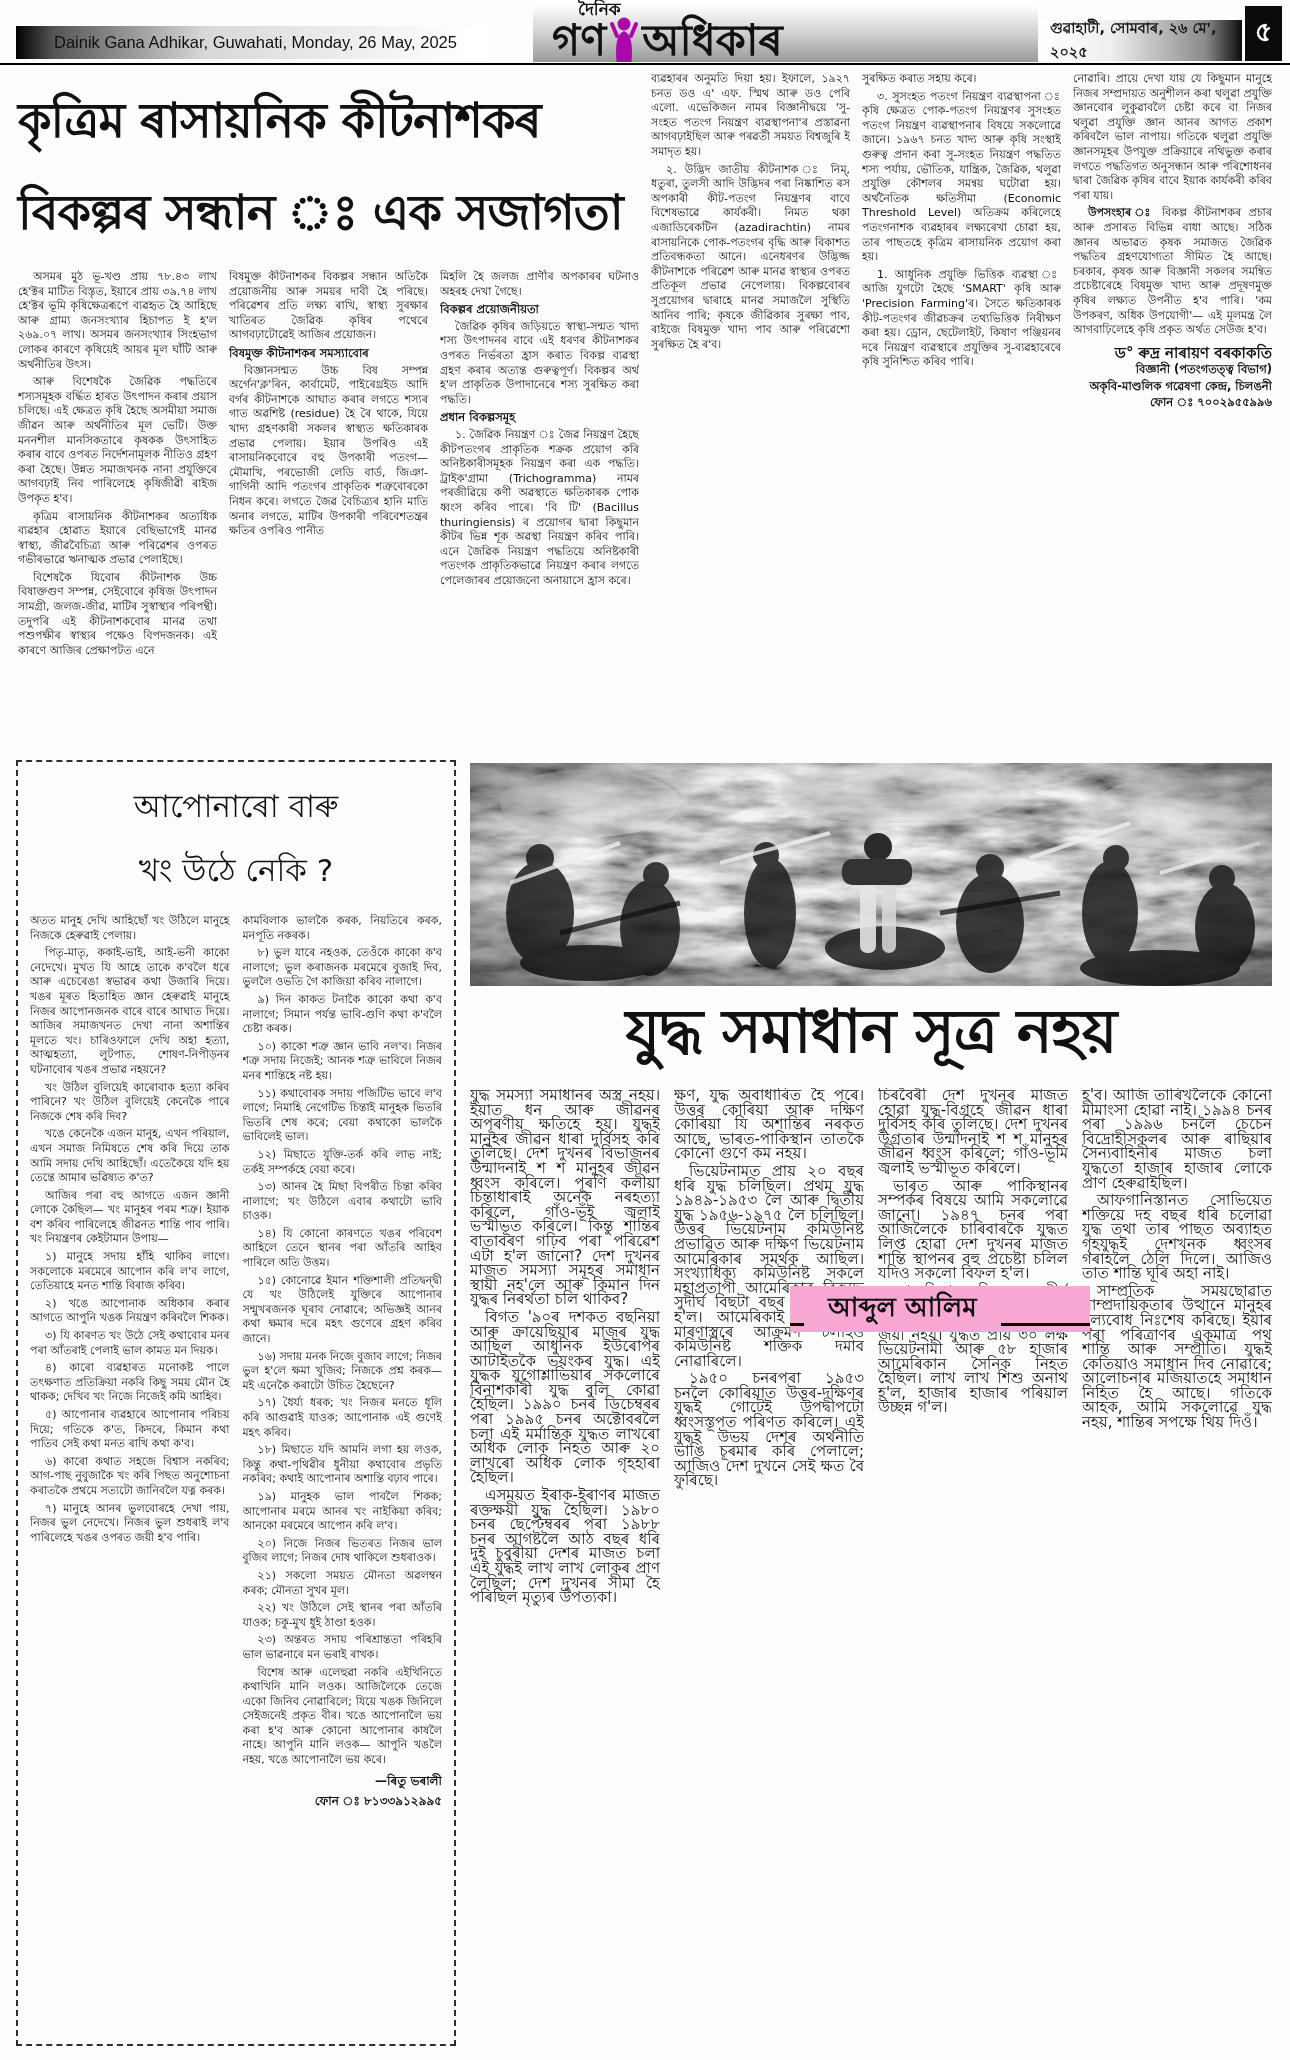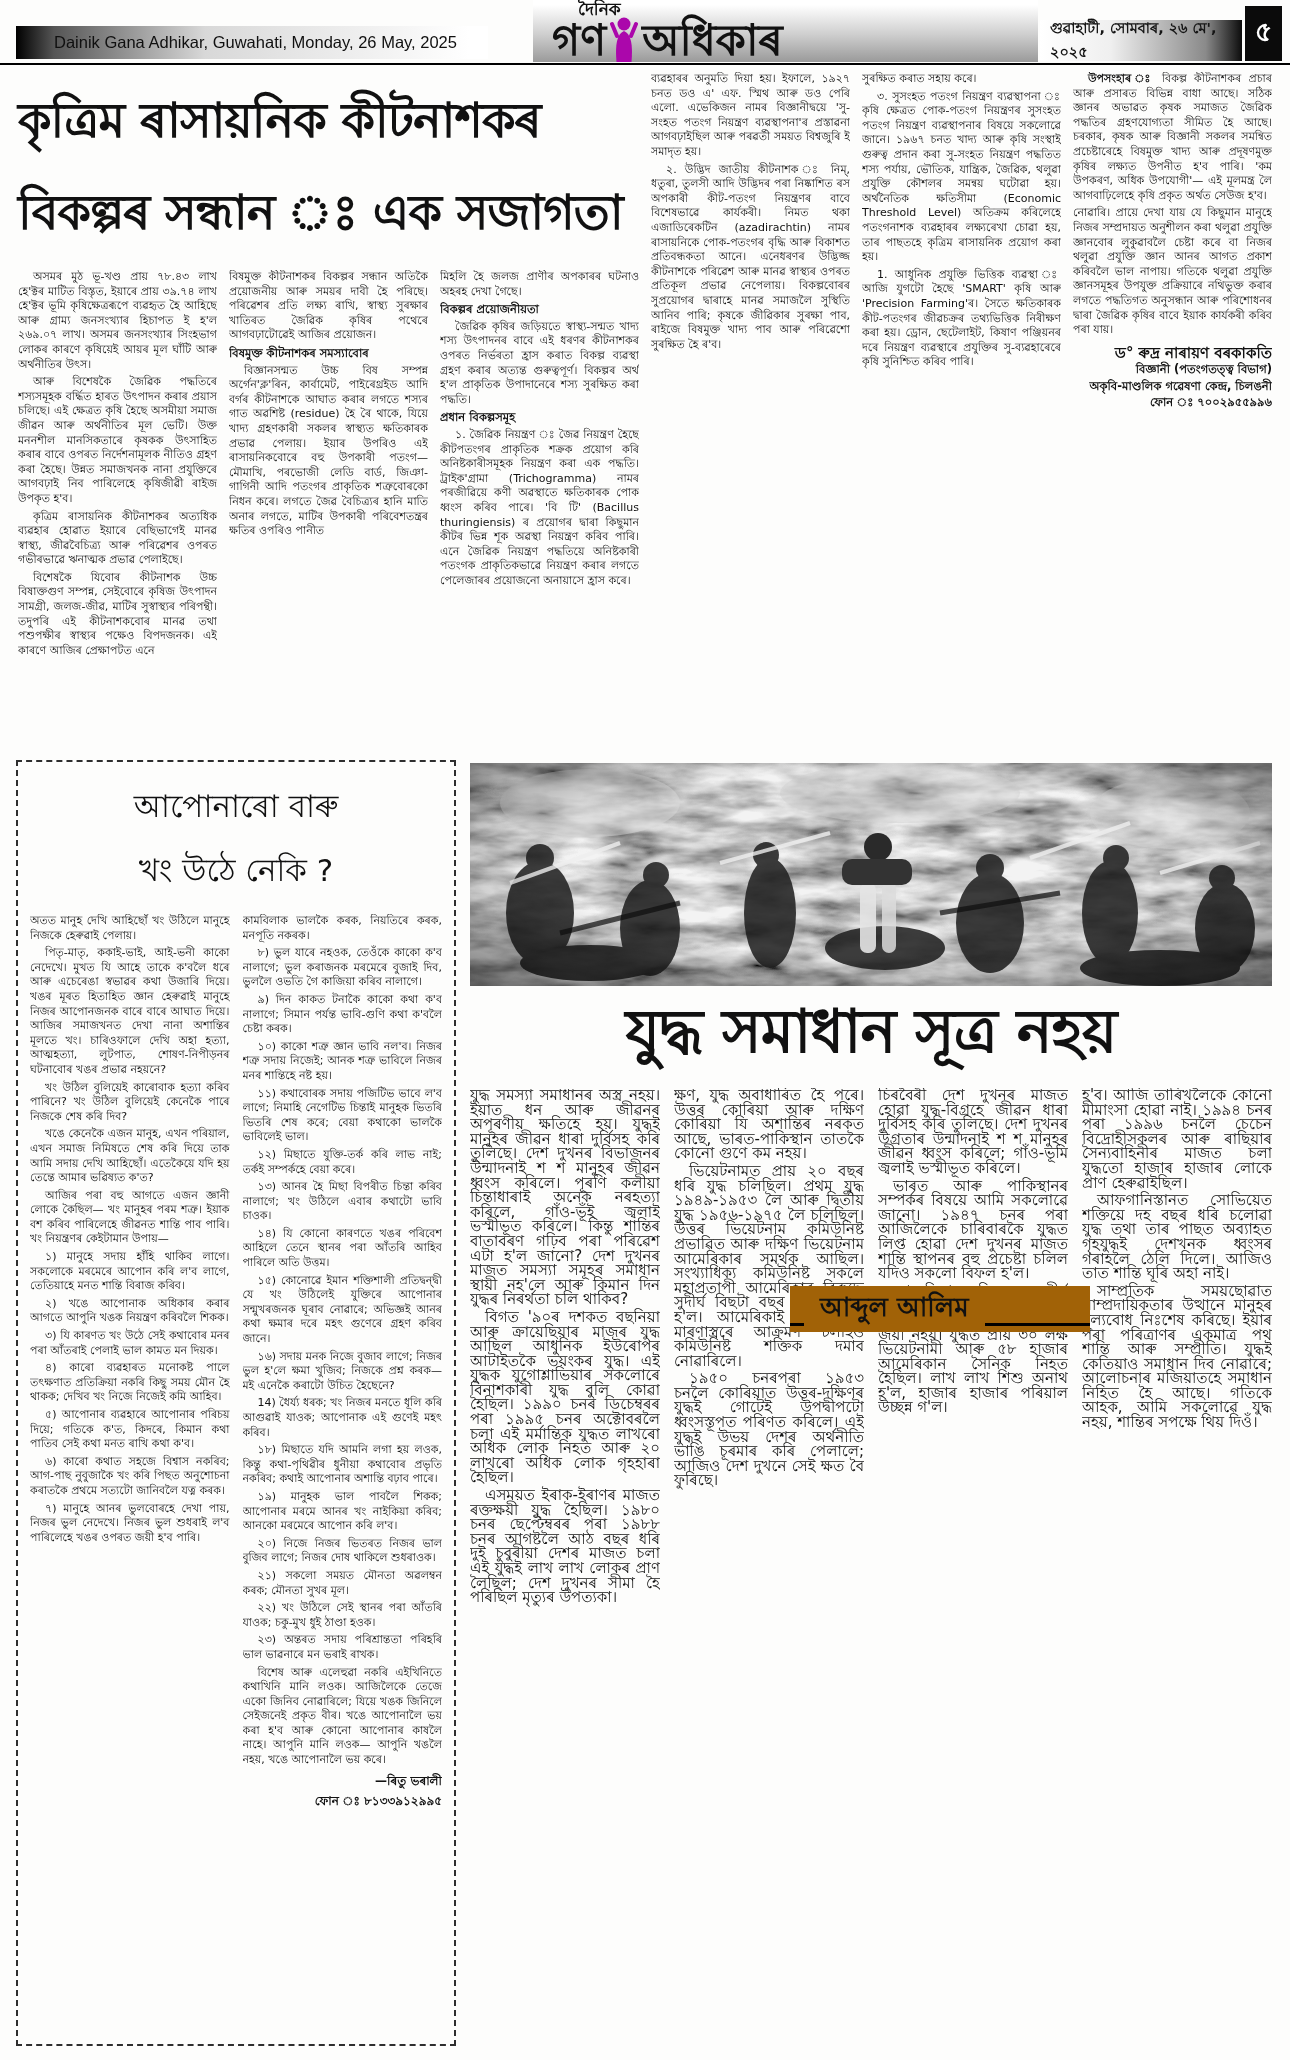--- a/index.html
+++ b/index.html
@@ -53,22 +53,22 @@
   .boxcol{flex:1;font-size:11px;line-height:14.6px;text-align:justify;overflow:hidden;}
 
   
   .war-image{position:absolute;left:470px;top:763px;width:802px;height:223px;background:#777;}
   .war-image svg{display:block;}
   .war-headline{position:absolute;left:470px;top:998px;width:802px;text-align:center;
     font-weight:800;font-size:60px;line-height:1.1;letter-spacing:-1px;}
   .warcol{position:absolute;top:1088px;height:958px;width:190px;font-size:15px;line-height:14.6px;
     text-align:justify;overflow:hidden;}
   #wc1{left:470px;} #wc2{left:674px;} #wc3{left:878px;} #wc4{left:1082px;}
-  .byline{position:absolute;left:790px;top:1286px;width:300px;height:46px;background:#a16207;
-    display:flex;align-items:center;gap:16px;}
+  .byline{position:absolute;left:790px;top:1286px;width:300px;height:46px;background:#f9a8d4;
+    display:flex;align-items:center;gap:24px;}
   .byline .nm{font-weight:800;font-size:26px;white-space:nowrap;}
   .bl-rule{height:3px;background:#000;align-self:flex-end;margin-bottom:6px;}
   .bl-rule.l{width:14px;} .bl-rule.r{flex:1;}
 </style>
 </head>
 <body>
 
 <div class="page">
 
   <div class="strip-left">Dainik Gana Adhikar, Guwahati, Monday, 26 May, 2025</div>
@@ -118,22 +118,22 @@
   <div id="a1c4" class="a1col">
       <p class="para s-p noind">ব্যৱহাৰৰ অনুমতি দিয়া হয়। ইফালে, ১৯২৭ চনত ডও এ' এফ. স্মিথ আৰু ডও পেৰি এলো. এভেকিজন নামৰ বিজ্ঞানীদ্বয়ে 'সু-সংহত পতংগ নিয়ন্ত্ৰণ ব্যৱস্থাপনা'ৰ প্ৰস্তাৱনা আগবঢ়াইছিল আৰু পৰৱৰ্তী সময়ত বিশ্বজুৰি ই সমাদৃত হয়।</p>
       <p class="para s-p">২. উদ্ভিদ জাতীয় কীটনাশক ঃ নিম্, ধতুৰা, তুলসী আদি উদ্ভিদৰ পৰা নিষ্কাশিত ৰস অপকাৰী কীট-পতংগ নিয়ন্ত্ৰণৰ বাবে বিশেষভাৱে কাৰ্যকৰী। নিমত থকা এজাডিৰেকটিন (azadirachtin) নামৰ ৰাসায়নিকে পোক-পতংগৰ বৃদ্ধি আৰু বিকাশত প্ৰতিবন্ধকতা আনে। এনেধৰণৰ উদ্ভিজ্জ কীটনাশকে পৰিৱেশ আৰু মানৱ স্বাস্থ্যৰ ওপৰত প্ৰতিকূল প্ৰভাৱ নেপেলায়। বিকল্পবোৰৰ সুপ্ৰয়োগৰ দ্বাৰাহে মানৱ সমাজলৈ সুস্থিতি আনিব পাৰি; কৃষকে জীৱিকাৰ সুৰক্ষা পাব, ৰাইজে বিষমুক্ত খাদ্য পাব আৰু পৰিৱেশো সুৰক্ষিত হৈ ৰ'ব।</p>
     </div>
   <div id="a1c5" class="a1col">
       <p class="para s-p noind">সুৰক্ষিত কৰাত সহায় কৰে।</p>
       <p class="para s-p">৩. সুসংহত পতংগ নিয়ন্ত্ৰণ ব্যৱস্থাপনা ঃ কৃষি ক্ষেত্ৰত পোক-পতংগ নিয়ন্ত্ৰণৰ সুসংহত পতংগ নিয়ন্ত্ৰণ ব্যৱস্থাপনাৰ বিষয়ে সকলোৱে জানে। ১৯৬৭ চনত খাদ্য আৰু কৃষি সংস্থাই গুৰুত্ব প্ৰদান কৰা সু-সংহত নিয়ন্ত্ৰণ পদ্ধতিত শস্য পৰ্যায়, ভৌতিক, যান্ত্ৰিক, জৈৱিক, থলুৱা প্ৰযুক্তি কৌশলৰ সমন্বয় ঘটোৱা হয়। অৰ্থনৈতিক ক্ষতিসীমা (Economic Threshold Level) অতিক্ৰম কৰিলেহে পতংগনাশক ব্যৱহাৰৰ লক্ষ্যৰেখা চোৱা হয়, তাৰ পাছতহে কৃত্ৰিম ৰাসায়নিক প্ৰয়োগ কৰা হয়।</p>
       <p class="para s-p">1. আধুনিক প্ৰযুক্তি ভিত্তিক ব্যৱস্থা ঃ আজি যুগটো হৈছে 'SMART' কৃষি আৰু 'Precision Farming'ৰ। সৈতে ক্ষতিকাৰক কীট-পতংগৰ জীৱচক্ৰৰ তথ্যভিত্তিক নিৰীক্ষণ কৰা হয়। ড্ৰোন, ছেটেলাইট, কিষাণ পঞ্জিয়নৰ দৰে নিয়ন্ত্ৰণ ব্যৱস্থাৰে প্ৰযুক্তিৰ সু-ব্যৱহাৰেৰে কৃষি সুনিশ্চিত কৰিব পাৰি।</p>
     </div>
   <div id="a1c6" class="a1col">
+      <p class="para s-p noind">নোৱাৰি। প্ৰায়ে দেখা যায় যে কিছুমান মানুহে নিজৰ সম্প্ৰদায়ত অনুশীলন কৰা থলুৱা প্ৰযুক্তি জ্ঞানবোৰ লুকুৱাবলৈ চেষ্টা কৰে বা নিজৰ থলুৱা প্ৰযুক্তি জ্ঞান আনৰ আগত প্ৰকাশ কৰিবলৈ ভাল নাপায়। গতিকে থলুৱা প্ৰযুক্তি জ্ঞানসমূহৰ উপযুক্ত প্ৰক্ৰিয়াৰে নথিভুক্ত কৰাৰ লগতে পদ্ধতিগত অনুসন্ধান আৰু পৰিশোধনৰ দ্বাৰা জৈৱিক কৃষিৰ বাবে ইয়াক কাৰ্যকৰী কৰিব পৰা যায়।</p>
       <p class="para s-p"><b>উপসংহাৰ ঃ </b>বিকল্প কীটনাশকৰ প্ৰচাৰ আৰু প্ৰসাৰত বিভিন্ন বাধা আছে। সঠিক জ্ঞানৰ অভাৱত কৃষক সমাজত জৈৱিক পদ্ধতিৰ গ্ৰহণযোগ্যতা সীমিত হৈ আছে। চৰকাৰ, কৃষক আৰু বিজ্ঞানী সকলৰ সমন্বিত প্ৰচেষ্টাৰেহে বিষমুক্ত খাদ্য আৰু প্ৰদূষণমুক্ত কৃষিৰ লক্ষ্যত উপনীত হ'ব পাৰি। 'কম উপকৰণ, অধিক উপযোগী'— এই মূলমন্ত্ৰ লৈ আগবাঢ়িলেহে কৃষি প্ৰকৃত অৰ্থত সেউজ হ'ব।</p>
-      <p class="para s-p noind">নোৱাৰি। প্ৰায়ে দেখা যায় যে কিছুমান মানুহে নিজৰ সম্প্ৰদায়ত অনুশীলন কৰা থলুৱা প্ৰযুক্তি জ্ঞানবোৰ লুকুৱাবলৈ চেষ্টা কৰে বা নিজৰ থলুৱা প্ৰযুক্তি জ্ঞান আনৰ আগত প্ৰকাশ কৰিবলৈ ভাল নাপায়। গতিকে থলুৱা প্ৰযুক্তি জ্ঞানসমূহৰ উপযুক্ত প্ৰক্ৰিয়াৰে নথিভুক্ত কৰাৰ লগতে পদ্ধতিগত অনুসন্ধান আৰু পৰিশোধনৰ দ্বাৰা জৈৱিক কৃষিৰ বাবে ইয়াক কাৰ্যকৰী কৰিব পৰা যায়।</p>
       <p class="para s-r1">ড° ৰুদ্ৰ নাৰায়ণ বৰকাকতি</p>
       <p class="para s-r2">বিজ্ঞানী (পতংগতত্ত্ব বিভাগ)</p>
       <p class="para s-r2">অকৃবি-মাণ্ডলিক গৱেষণা কেন্দ্ৰ, চিলঙনী</p>
       <p class="para s-r2">ফোন ঃ ৭০০২৯৫৫৯৯৬</p>
     </div>
 
   <div class="dash-box">
     <div class="box-headline">
       <span>আপোনাৰো বাৰু</span><br>
       <span>খং উঠে নেকি ?</span>
@@ -157,21 +157,21 @@
           <p class="para s-p noind">কামবিলাক ভালকৈ কৰক, নিয়তিৰে কৰক, মনপূতি নকৰক।</p>
           <p class="para s-p">৮) ভুল যাৰে নহওক, তেওঁকে কাকো ক'ব নালাগে; ভুল কৰাজনক মৰমেৰে বুজাই দিব, ভুললৈ ওভতি গৈ কাজিয়া কৰিব নালাগে।</p>
           <p class="para s-p">৯) দিন কাকত টনাকৈ কাকো কথা ক'ব নালাগে; সিমান পৰ্যন্ত ভাবি-গুণি কথা ক'বলৈ চেষ্টা কৰক।</p>
           <p class="para s-p">১০) কাকো শত্ৰু জ্ঞান ভাবি নল'ব। নিজৰ শত্ৰু সদায় নিজেই; আনক শত্ৰু ভাবিলে নিজৰ মনৰ শান্তিহে নষ্ট হয়।</p>
           <p class="para s-p">১১) কথাবোৰক সদায় পজিটিভ ভাবে ল'ব লাগে; নিমাহি নেগেটিভ চিন্তাই মানুহক ভিতৰি ভিতৰি শেষ কৰে; বেয়া কথাকো ভালকৈ ভাবিলেই ভাল।</p>
           <p class="para s-p">১২) মিছাতে যুক্তি-তৰ্ক কৰি লাভ নাই; তৰ্কই সম্পৰ্কহে বেয়া কৰে।</p>
           <p class="para s-p">১৩) আনৰ হৈ মিছা বিপৰীত চিন্তা কৰিব নালাগে; খং উঠিলে এবাৰ কথাটো ভাবি চাওক।</p>
           <p class="para s-p">১৪) যি কোনো কাৰণতে খঙৰ পৰিবেশ আহিলে তেনে স্থানৰ পৰা আঁতৰি আহিব পাৰিলে অতি উত্তম।</p>
           <p class="para s-p">১৫) কোনোৱে ইমান শক্তিশালী প্ৰতিদ্বন্দ্বী যে খং উঠিলেই যুক্তিৰে আপোনাৰ সন্মুখৰজনক ঘূৰাব নোৱাৰে; অভিজ্ঞই আনৰ কথা ক্ষমাৰ দৰে মহৎ গুণেৰে গ্ৰহণ কৰিব জানে।</p>
           <p class="para s-p">১৬) সদায় মনক নিজে বুজাব লাগে; নিজৰ ভুল হ'লে ক্ষমা খুজিব; নিজকে প্ৰশ্ন কৰক— মই এনেকৈ কৰাটো উচিত হৈছেনে?</p>
-          <p class="para s-p">14) ধৈৰ্য্য ধৰক; খং নিজৰ মনতে ধূলি কৰি আগুৱাই যাওক; আপোনাক এই গুণেই মহৎ কৰিব।</p>
+          <p class="para s-p">১৭) ধৈৰ্য্য ধৰক; খং নিজৰ মনতে ধূলি কৰি আগুৱাই যাওক; আপোনাক এই গুণেই মহৎ কৰিব।</p>
           <p class="para s-p">১৮) মিছাতে যদি আমনি লগা হয় লওক, কিন্তু কথা-পৃথিৱীৰ ধুনীয়া কথাবোৰ প্ৰভৃতি নকৰিব; কথাই আপোনাৰ অশান্তি বঢ়াব পাৰে।</p>
           <p class="para s-p">১৯) মানুহক ভাল পাবলৈ শিকক; আপোনাৰ মৰমে আনৰ খং নাইকিয়া কৰিব; আনকো মৰমেৰে আপোন কৰি ল'ব।</p>
           <p class="para s-p">২০) নিজে নিজৰ ভিতৰত নিজৰ ভাল বুজিব লাগে; নিজৰ দোষ থাকিলে শুধৰাওক।</p>
           <p class="para s-p">২১) সকলো সময়ত মৌনতা অৱলম্বন কৰক; মৌনতা সুখৰ মূল।</p>
           <p class="para s-p">২২) খং উঠিলে সেই স্থানৰ পৰা আঁতৰি যাওক; চকু-মুখ ধুই ঠাণ্ডা হওক।</p>
           <p class="para s-p">২৩) অন্তৰত সদায় পৰিশ্ৰান্ততা পৰিহৰি ভাল ভাৱনাৰে মন ভৰাই ৰাখক।</p>
           <p class="para s-p">বিশেষ আৰু এলেহুৱা নকৰি এইখিনিতে কথাখিনি মানি লওক। আজিলৈকে তেজে একো জিনিব নোৱাৰিলে; যিয়ে খঙক জিনিলে সেইজনেই প্ৰকৃত বীৰ। খঙে আপোনালৈ ভয় কৰা হ'ব আৰু কোনো আপোনাৰ কাষলৈ নাহে। আপুনি মানি লওক— আপুনি খঙলৈ নহয়, খঙে আপোনালৈ ভয় কৰে।</p>
           <p class="para s-sig">—ৰিতু ভৰালী</p>
           <p class="para s-sig">ফোন ঃ ৮১৩৩৯১২৯৯৫</p>
         </div>

